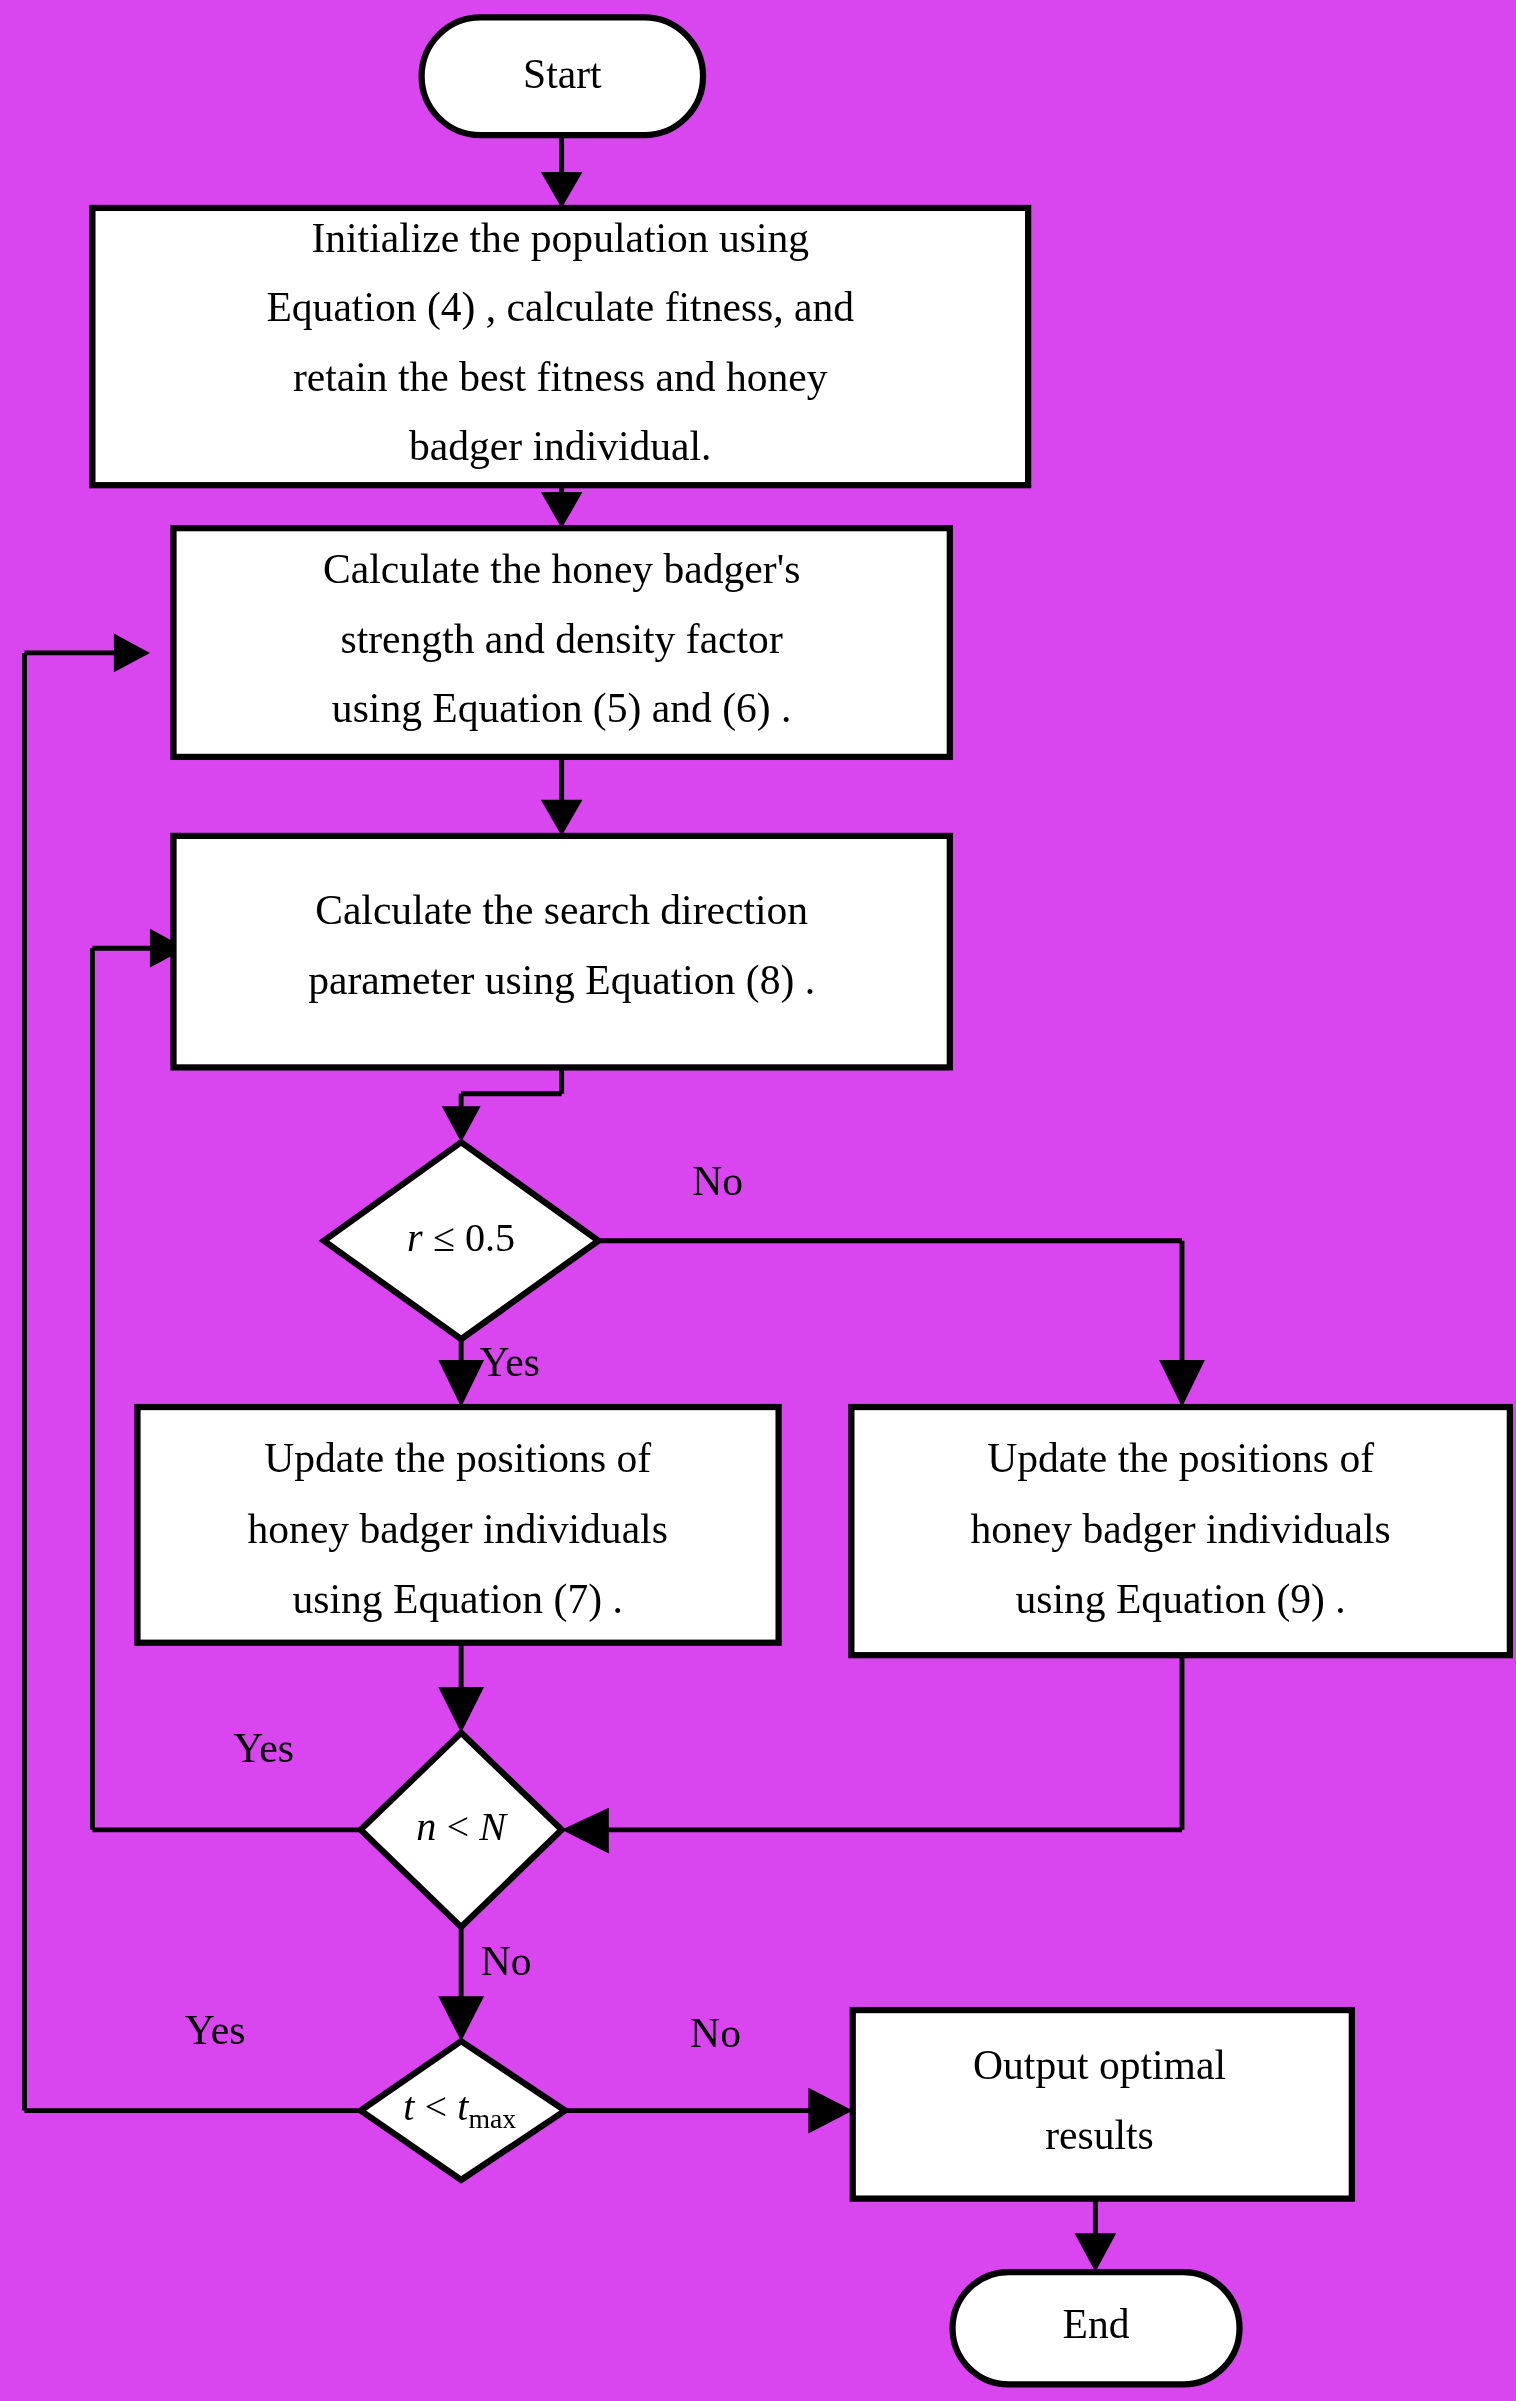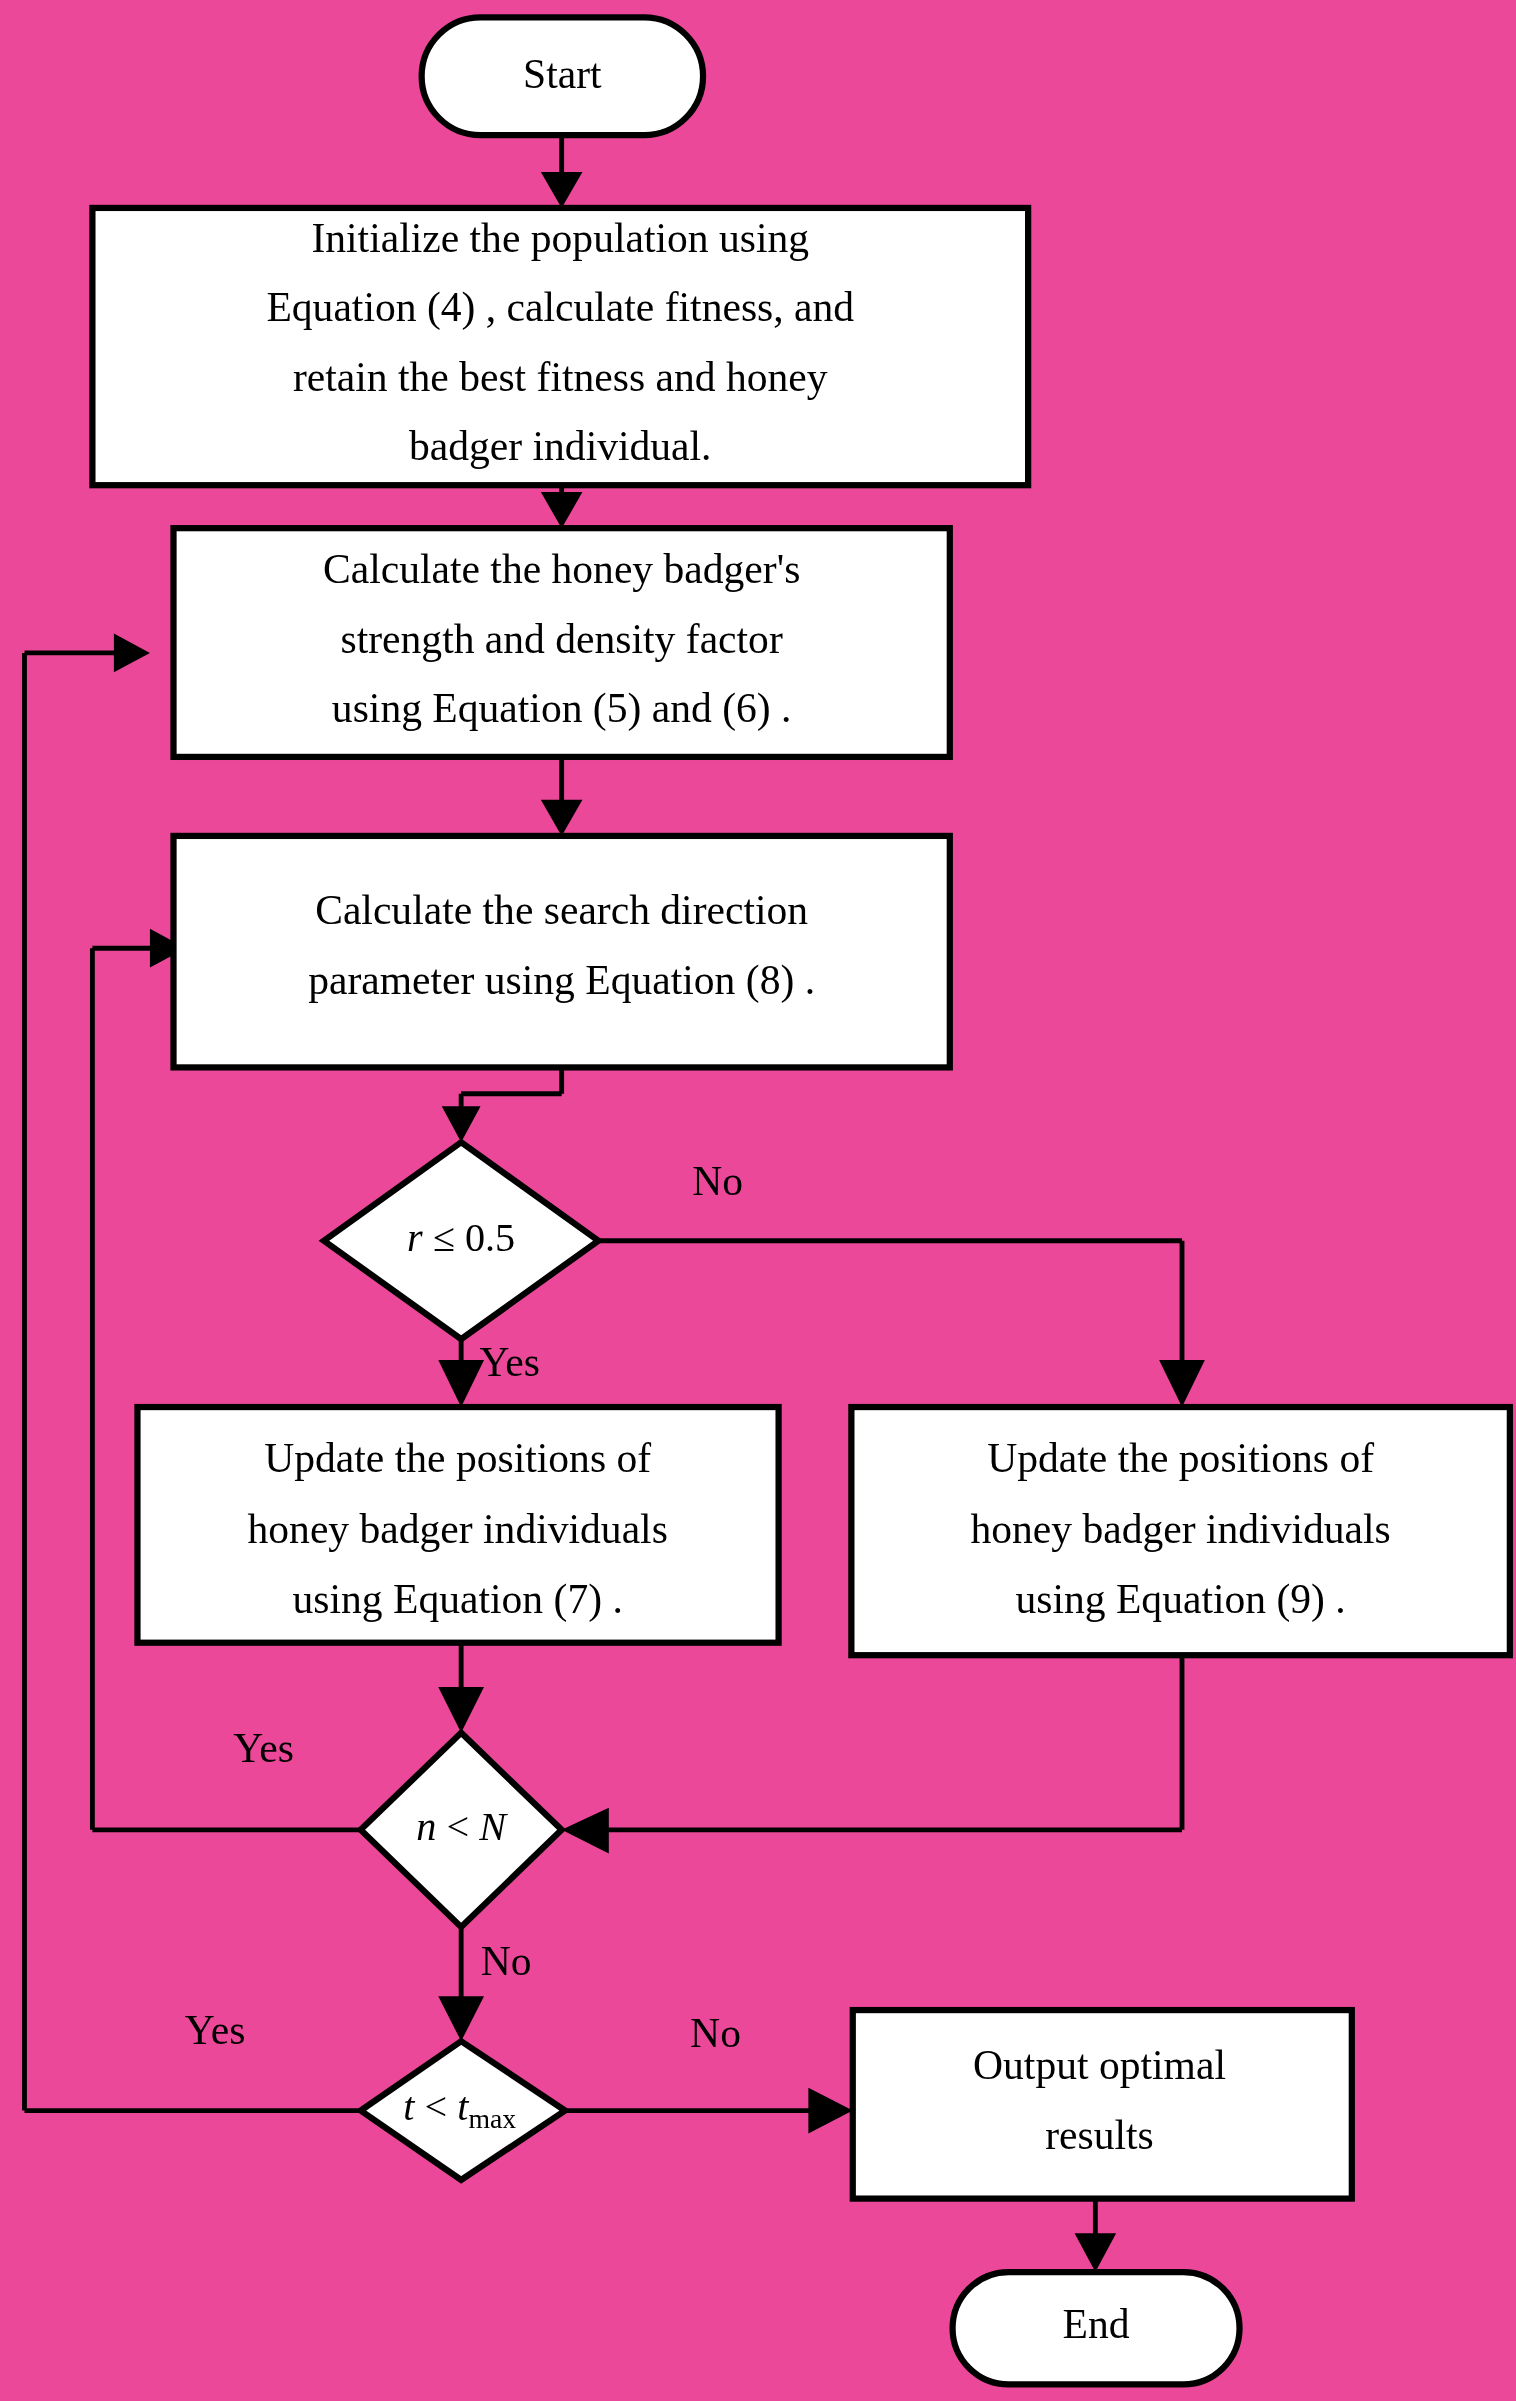--- a/index.html
+++ b/index.html
@@ -4,21 +4,21 @@
 <style>
   html, body {
     margin: 0;
     padding: 0;
     background: #ffffff;
   }
   #chart-root {
     position: relative;
     width: 1517px;
     height: 2401px;
-    background: #ec4899;
+    background: #d946ef;
     font-family: "Liberation Serif", "DejaVu Serif", serif;
     overflow: hidden;
   }
   svg.flow {
     display: block;
     width: 1517px;
     height: 2401px;
   }
   .node-shape {
     fill: #ffffff;

